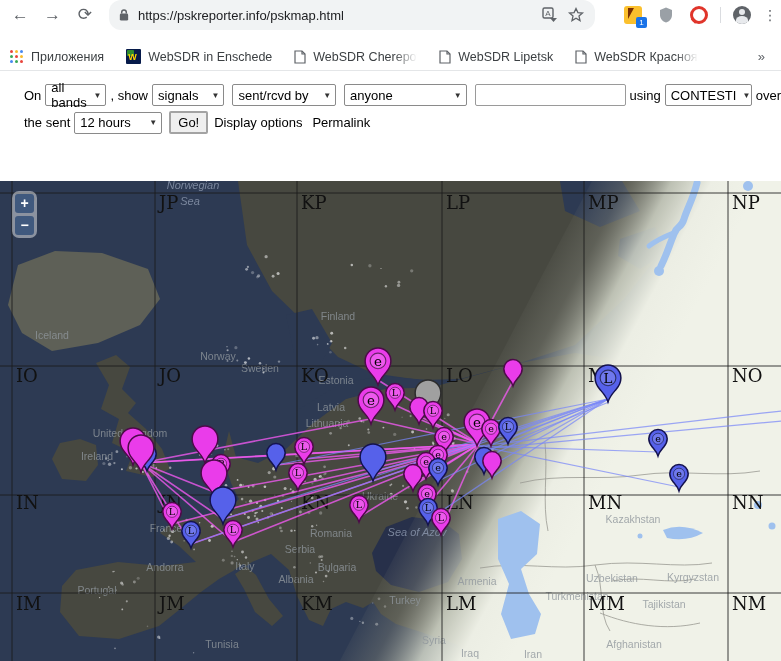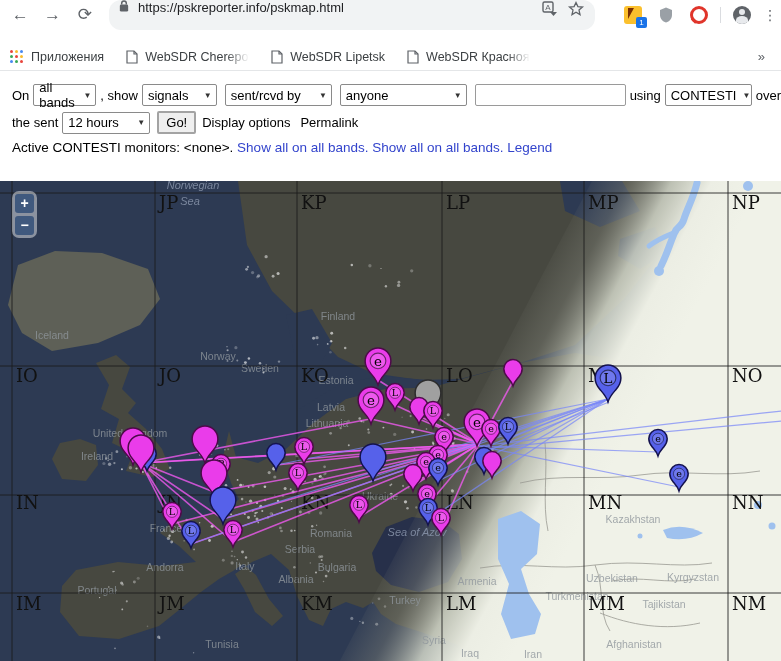--- a/index.html
+++ b/index.html
@@ -4,21 +4,21 @@
 <style>
   * { margin:0; padding:0; box-sizing:border-box; }
   html,body { width:781px; height:661px; overflow:hidden; background:#fff;
     font-family:"Liberation Sans", sans-serif; }
 
   
   .toolbar { height:30px; background:#fff; display:flex; align-items:center; padding:0 8px; }
   .navbtn { width:26px; height:26px; border:none; background:none; color:#5f6368;
     font-size:17px; line-height:26px; text-align:center; margin-right:8px; cursor:pointer; }
   .omnibox { flex:0 0 auto; width:486px; height:30px; background:#f1f3f4; border-radius:12px;
-    display:flex; align-items:flex-start; padding:0 10px; margin-left:4px; }
+    display:flex; align-items:center; padding:0 10px; margin-left:4px; }
   .lock { width:10px; height:12px; margin-right:9px; flex:0 0 auto; }
   .url { font-size:13px; color:#202124; flex:1; white-space:nowrap; overflow:hidden; }
   .box-ic { width:18px; height:18px; margin-left:8px; color:#5f6368; flex:0 0 auto; }
   .ext-area { display:flex; align-items:center; margin-left:14px; }
   .ext { position:relative; width:18px; height:18px; margin-left:15px; }
   .ext-yellow { background:#fbc02d; border-radius:3px; }
   .ext-yellow .bolt { position:absolute; left:4px; top:2px; width:0; height:0;
     border-left:6px solid #7a2e00; border-bottom:11px solid transparent; }
   .badge1 { position:absolute; right:-5px; bottom:-4px; background:#1a73e8; color:#fff;
     font-size:8px; line-height:11px; width:11px; height:11px; text-align:center; border-radius:2px; }
@@ -47,21 +47,21 @@
   .apps-grid i { width:3px; height:3px; border-radius:50%; }
   .websdr-fav { width:15px; height:15px; background:#061a4a; position:relative; border-radius:1px; }
   .websdr-fav::before { content:""; position:absolute; left:1px; top:1px; width:7px; height:6px;
     background:#2e8b2e; border-radius:1px; }
   .websdr-fav::after { content:"W"; position:absolute; left:2px; top:3px; color:#ffd600;
     font-size:9px; font-weight:bold; }
   .pageic { width:12px; height:14px; }
   .chev { margin-left:auto; color:#5f6368; font-size:13px; padding-right:6px; }
 
   
-  .controls { height:110px; background:#fff; padding:13px 0 0 12px; font-size:13px; color:#000; }
+  .controls { height:110px; background:#fff; padding:13px 0 0 24px; font-size:13px; color:#000; }
   .crow { display:flex; align-items:center; margin-bottom:5px; }
   .lbl { white-space:pre; }
   .fsel { display:inline-flex; align-items:center; justify-content:space-between;
     border:1px solid #8a8a8a; border-radius:2px; background:#fff; height:22px;
     padding:0 4px 0 5px; margin:0 4px; cursor:pointer; }
   .fsel .arr { font-size:8px; color:#333; margin-left:6px; }
   .tinput { height:22px; border:1px solid #9a9a9a; border-radius:2px; width:151px; margin:0 4px;
     font-size:13px; padding:0 4px; }
   .gobtn { height:23px; border:2px solid #a3a3a3; border-radius:2px; background:#efefef;
     font-size:13px; padding:0 7px; margin:0 6px 0 3px; cursor:pointer; }
@@ -121,20 +121,24 @@
         <i style="background:#f9bb2d"></i>
         <i style="background:#4688f1"></i>
       <i style="background:#3aa757"></i>
         <i style="background:#e8453c"></i>
         <i style="background:#f9bb2d"></i>
       <i style="background:#4688f1"></i>
         <i style="background:#3aa757"></i>
         <i style="background:#e8453c"></i>
     </div>
     <span class="bm-label">Приложения</span>
+  </div>
+  <div class="bm">
+    <div class="websdr-fav"></div>
+    <span class="bm-label">WebSDR in Enschede</span>
   </div>
   <div class="bm">
     <svg class="pageic" viewBox="0 0 12 14">
       <path d="M1 1 H8 L11 4 V13 H1 Z" fill="none" stroke="#5f6368" stroke-width="1.2"></path>
       <path d="M8 1 V4 H11" fill="none" stroke="#5f6368" stroke-width="1.2"></path>
     </svg>
     <span class="bm-label fade">WebSDR Cherepovets</span>
   </div>
   <div class="bm">
     <svg class="pageic" viewBox="0 0 12 14">
@@ -183,26 +187,20 @@
   </div>
   <div class="crow">
     <span class="lbl">the sent</span>
     <span class="fsel" style="width:88px">
       <span>12 hours</span>
         <span class="arr">▼</span>
     </span>
     <button class="gobtn">Go!</button>
     <a class="plink">Display options</a>
     <a class="plink">Permalink</a>
-  </div>
-  <div class="statusline">
-    <span>Active CONTESTI monitors: &lt;none&gt;.</span>
-    <a>Show all on all bands.</a>
-    <a>Show all on all bands.</a>
-    <a>Legend</a>
   </div>
 </div>
 
 <div class="map">
   <svg id="mapsvg" width="781" height="493" viewBox="0 168 781 493">
       <rect x="0" y="168" width="781" height="493" fill="#2d3a53"></rect>
       <path d="M18,252 L55,238 L102,240 L148,256 L160,286 L140,312 L98,330 L52,338 L22,320 L8,292 Z" fill="#5e6057"></path>
       <path d="M52,446 L60,430 L80,426 L96,432 L98,452 L86,468 L62,466 Z" fill="#474840"></path>
       <path d="M96,350 L116,342 L130,354 L122,376 L136,390 L128,400 L146,416 L162,436 L170,456 L152,464 L126,458 L133,440 L112,430 L119,406 L101,396 L109,372 Z" fill="#474840"></path>
       <path d="M238,168 L247,232 L272,278 L305,310 L338,344 L372,360 L420,367 L460,366 L520,350 L575,332 L625,285 L668,230 L700,195 L735,175 L781,186 L781,168 Z" fill="#474840"></path>

